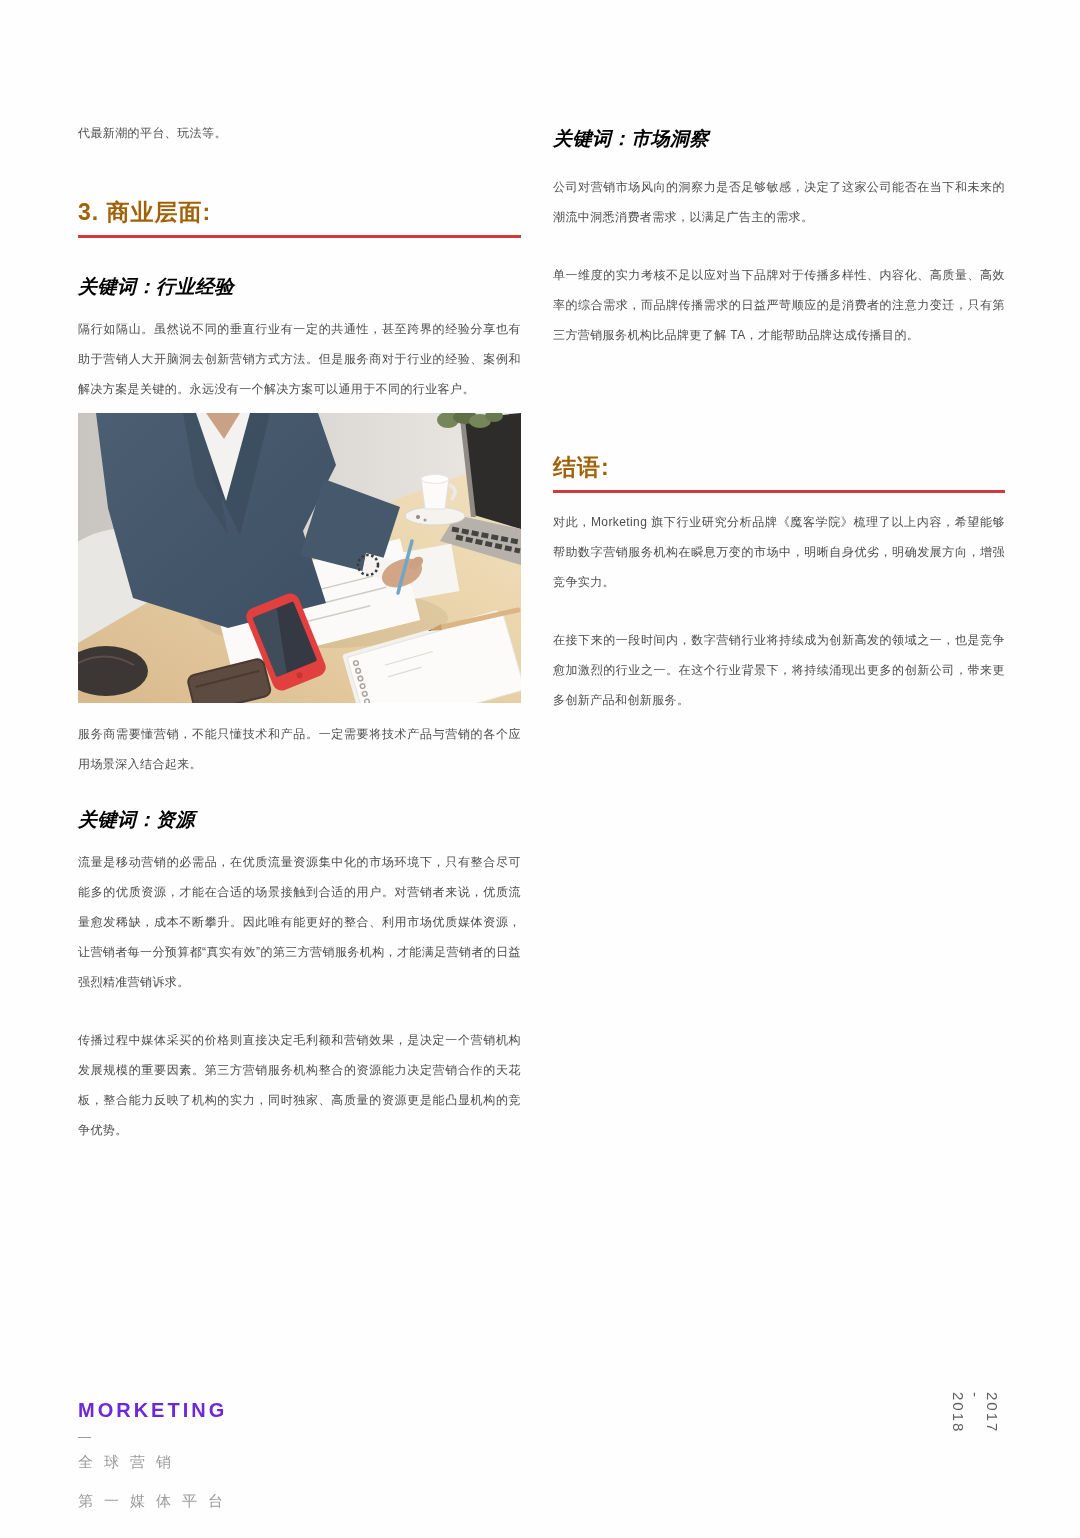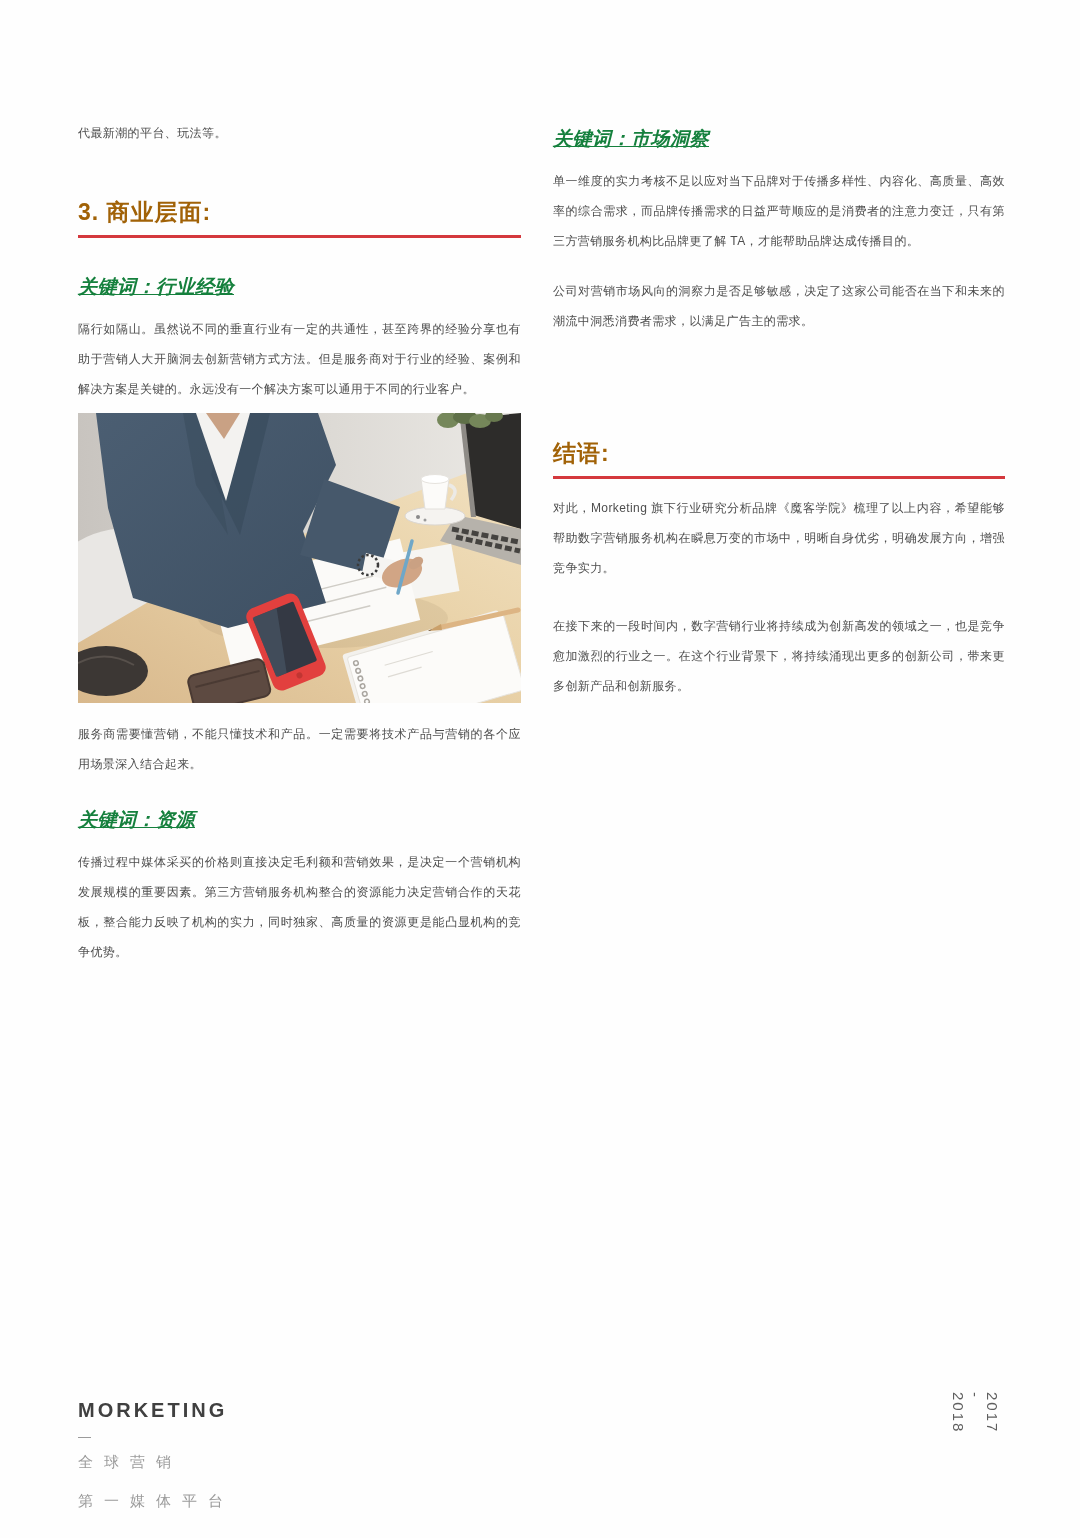--- a/index.html
+++ b/index.html
@@ -37,44 +37,43 @@
     margin-top:9px;
     height:3px;
     background:#d4383d;
   }
   .keyword{
     margin:36px 0 0 0;
     font-size:19px;
     line-height:26px;
     font-weight:bold;
     font-style:italic;
-    color:#15803d;
+    color:#000000;
     letter-spacing:0.5px;
-    text-decoration:underline;
   }
   .mt-keyword2{margin-top:22px;}
   .mt-closing{margin-top:103px;}
   .mt-after-rule{margin-top:24px;}
   .mt-keyword3{margin-top:28px;}
   .mt-after-photo{margin-top:16px;}
 
   .photo{
     margin-top:9px;
     width:443px;
     height:290px;
     overflow:hidden;
   }
   .photo svg{display:block;}
 
   .footer-left{position:absolute;left:78px;top:1399px;}
   .brand{
     font-size:20px;
     font-weight:bold;
     letter-spacing:3px;
-    color:#404040;
+    color:#6d28d9;
   }
   .brand-dash{
     margin-top:7px;
     font-size:13px;
     color:#8f8f8f;
   }
   .tagline{
     margin-top:9px;
     font-size:15px;
     letter-spacing:11px;
@@ -226,27 +225,28 @@
             <rect x="112" y="254" width="78" height="38" rx="7" fill="#5d4a41" stroke="#4a3a33" stroke-width="2"></rect>
             <line x1="118" y1="266" x2="184" y2="266" stroke="#4a3a33" stroke-width="2"></line>
           </g>
         </g>
       </svg>
     </div>
 
     <p class="body-text mt-after-photo">服务商需要懂营销，不能只懂技术和产品。一定需要将技术产品与营销的各个应用场景深入结合起来。</p>
 
     <h3 class="keyword mt-keyword3">关键词：资源</h3>
+    <p class="body-text">流量是移动营销的必需品，在优质流量资源集中化的市场环境下，只有整合尽可能多的优质资源，才能在合适的场景接触到合适的用户。对营销者来说，优质流量愈发稀缺，成本不断攀升。因此唯有能更好的整合、利用市场优质媒体资源，让营销者每一分预算都“真实有效”的第三方营销服务机构，才能满足营销者的日益强烈精准营销诉求。</p>
     <p class="body-text">传播过程中媒体采买的价格则直接决定毛利额和营销效果，是决定一个营销机构发展规模的重要因素。第三方营销服务机构整合的资源能力决定营销合作的天花板，整合能力反映了机构的实力，同时独家、高质量的资源更是能凸显机构的竞争优势。</p>
   </div>
 
   <div class="col col-right">
     <h3 class="keyword" style="margin-top:0;">关键词：市场洞察</h3>
+    <p class="body-text" style="margin-top:20px;">公司对营销市场风向的洞察力是否足够敏感，决定了这家公司能否在当下和未来的潮流中洞悉消费者需求，以满足广告主的需求。</p>
     <p class="body-text">单一维度的实力考核不足以应对当下品牌对于传播多样性、内容化、高质量、高效率的综合需求，而品牌传播需求的日益严苛顺应的是消费者的注意力变迁，只有第三方营销服务机构比品牌更了解 TA，才能帮助品牌达成传播目的。</p>
-    <p class="body-text" style="margin-top:20px;">公司对营销市场风向的洞察力是否足够敏感，决定了这家公司能否在当下和未来的潮流中洞悉消费者需求，以满足广告主的需求。</p>
 
     <h2 class="red-heading mt-closing">结语:</h2>
     <div class="red-rule"></div>
 
     <p class="body-text">对此，Morketing 旗下行业研究分析品牌《魔客学院》梳理了以上内容，希望能够帮助数字营销服务机构在瞬息万变的市场中，明晰自身优劣，明确发展方向，增强竞争实力。</p>
     <p class="body-text mt-after-rule">在接下来的一段时间内，数字营销行业将持续成为创新高发的领域之一，也是竞争愈加激烈的行业之一。在这个行业背景下，将持续涌现出更多的创新公司，带来更多创新产品和创新服务。</p>
   </div>
 
   <div class="footer-left">
     <div class="brand">MORKETING</div>

